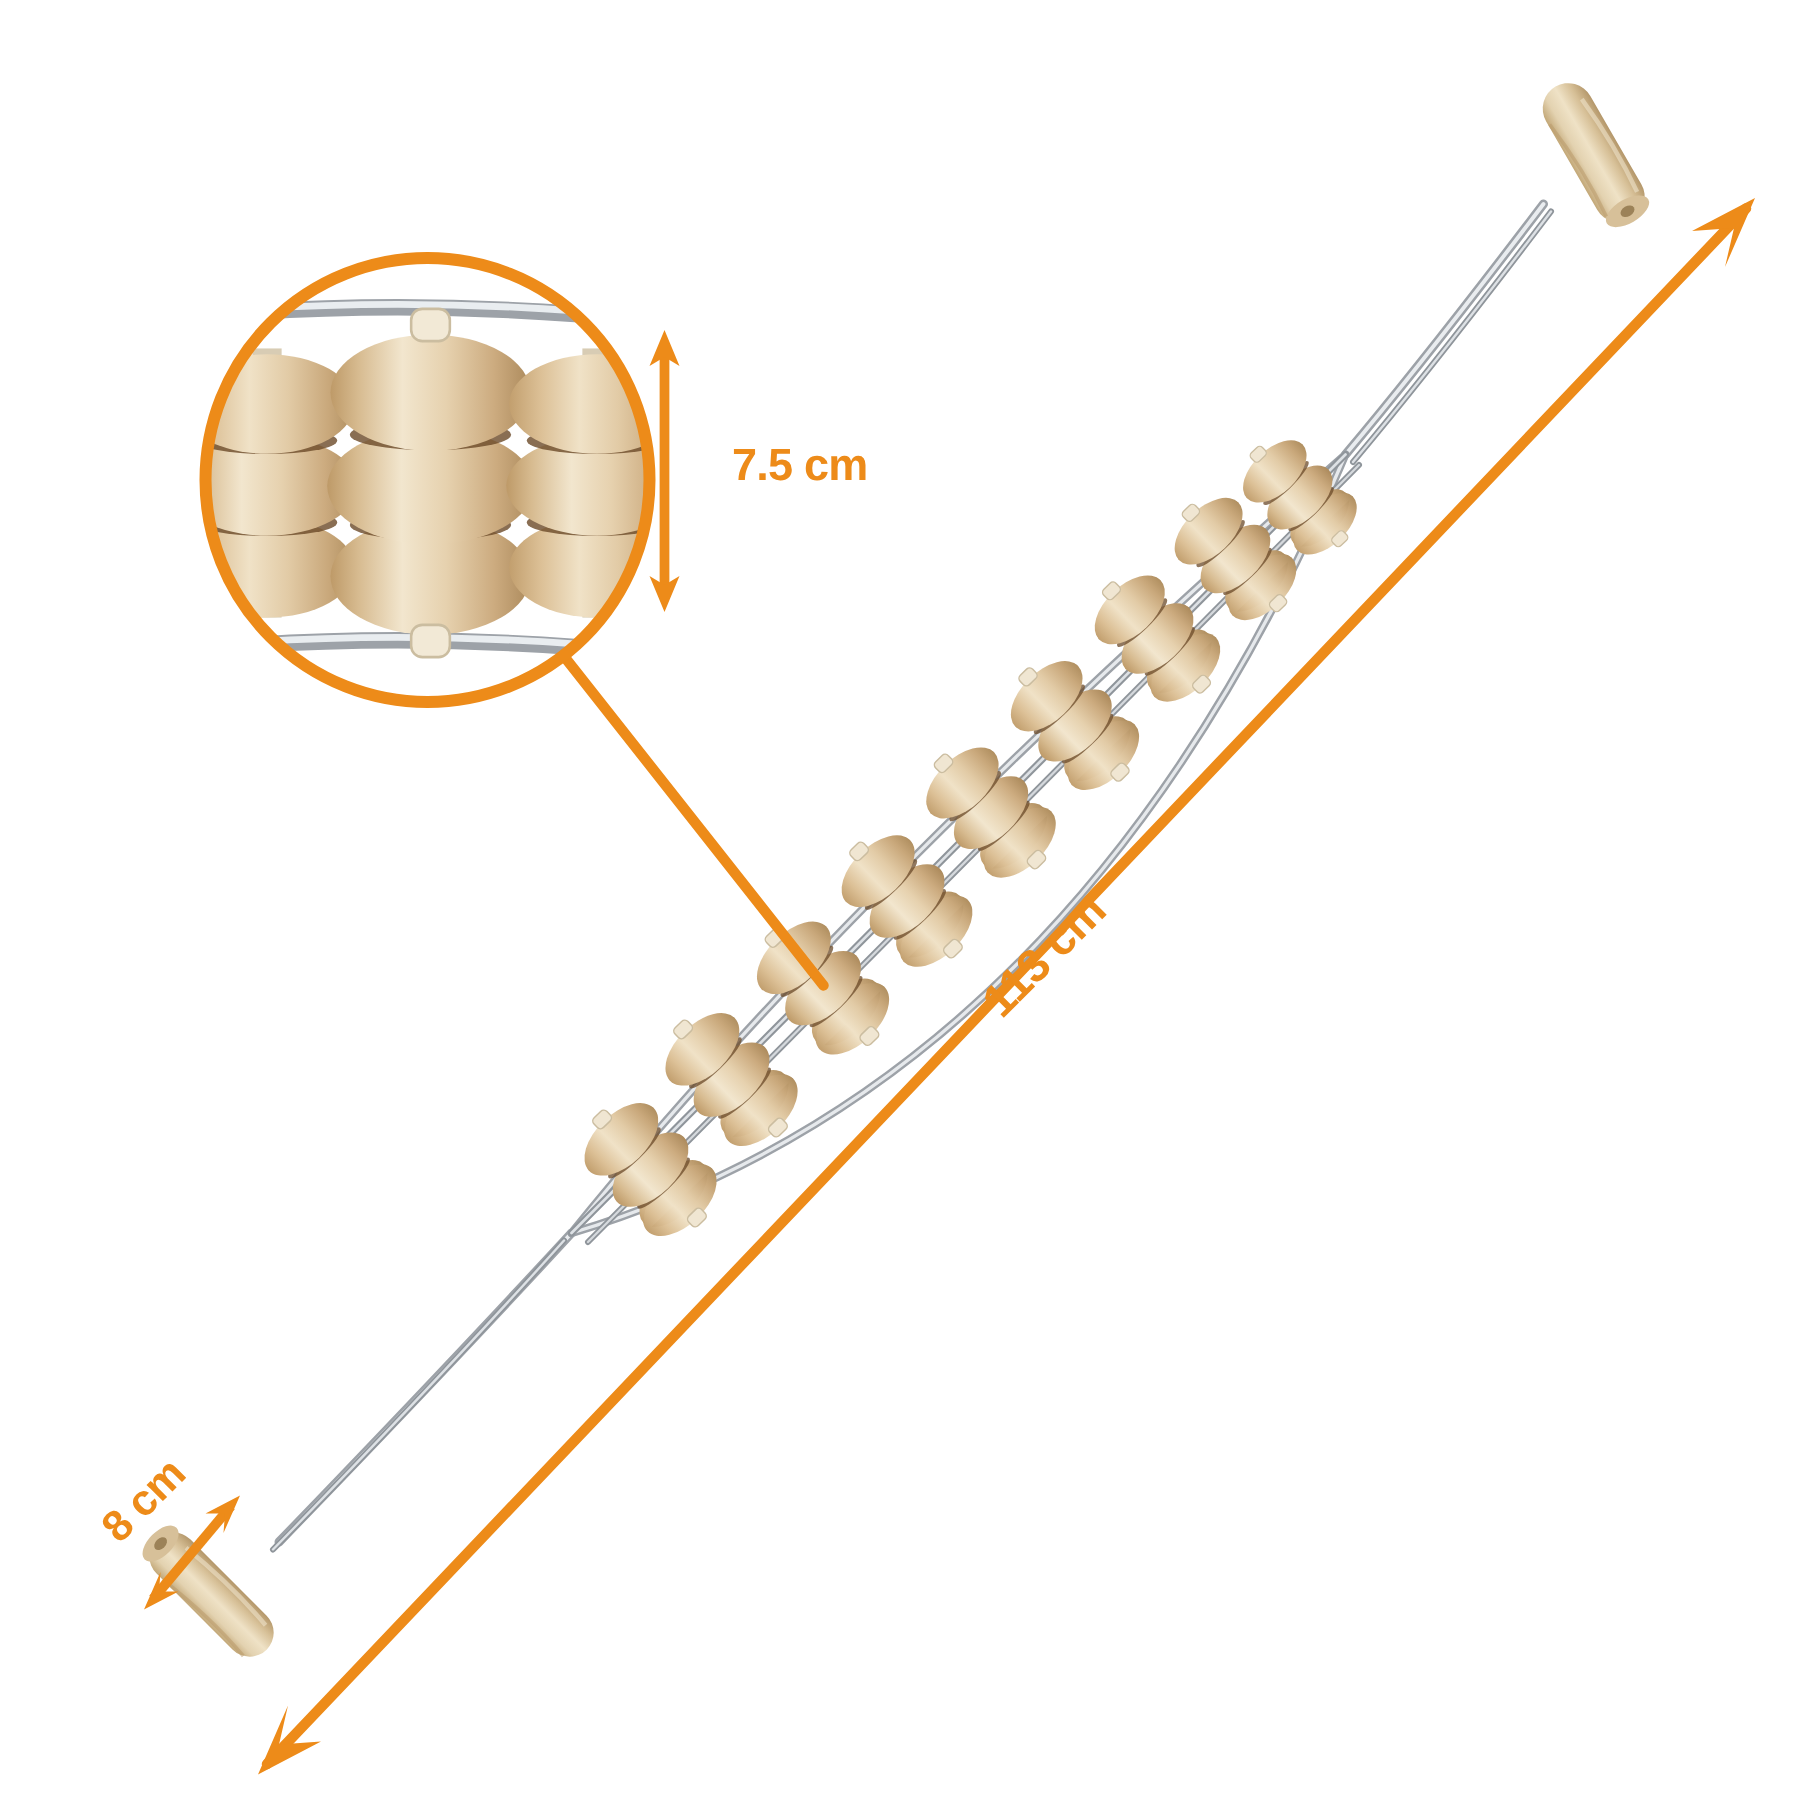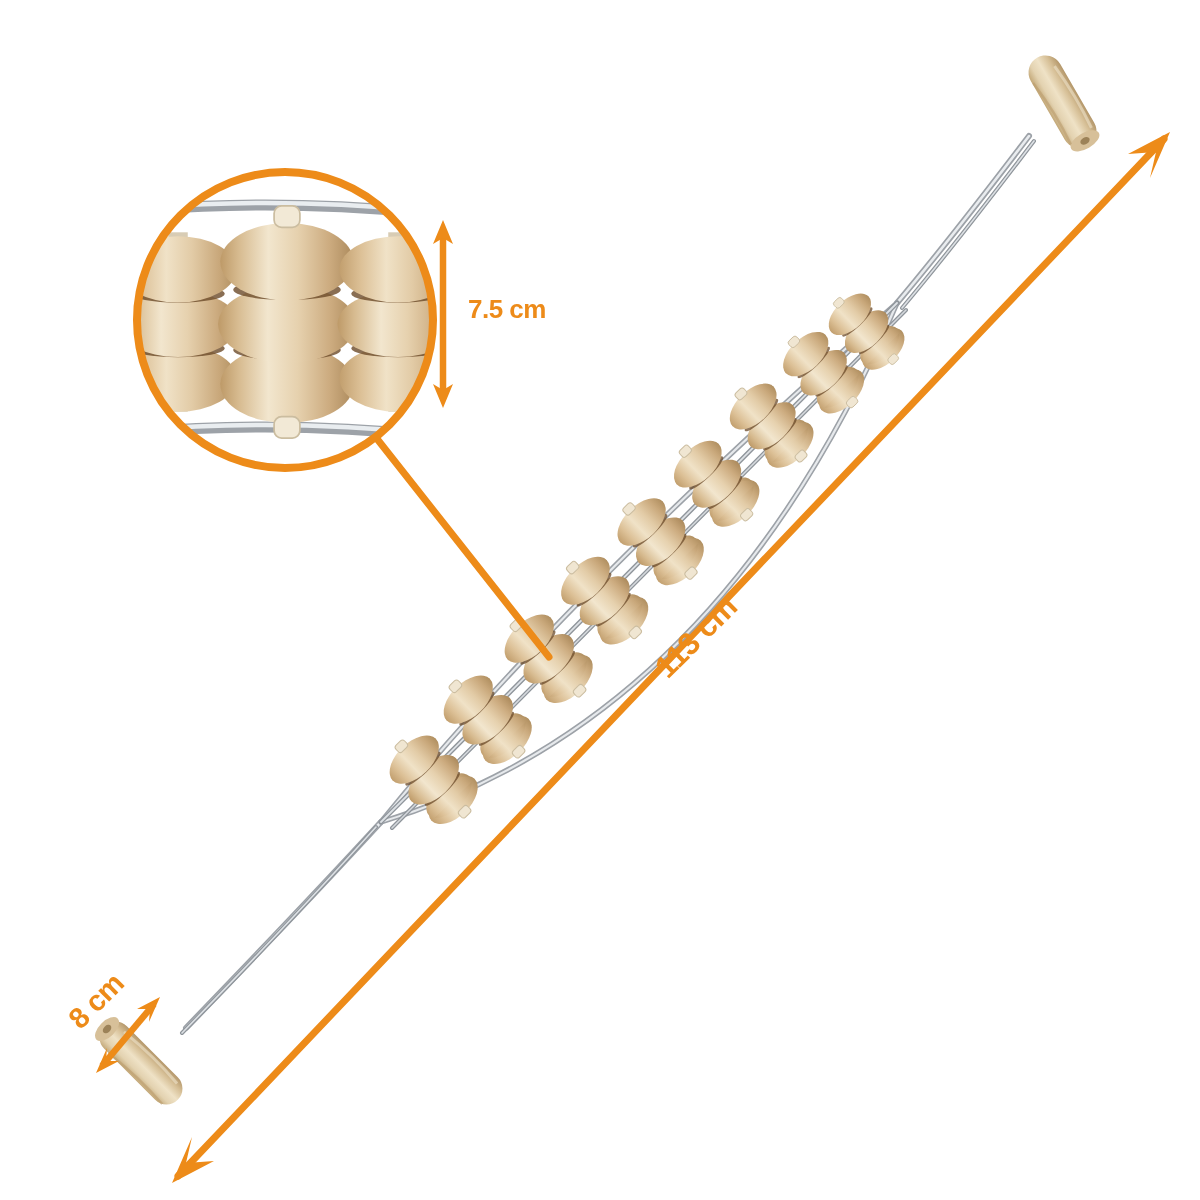--- a/index.html
+++ b/index.html
@@ -3,21 +3,21 @@
 <meta charset="utf-8">
 <style>
   html,body{margin:0;padding:0;background:#fff;}
   body{width:1200px;height:1200px;overflow:hidden;
        font-family:"Liberation Sans","DejaVu Sans",sans-serif;}
   #stage{position:relative;width:1200px;height:1200px;background:#ffffff;}
   #scene{position:absolute;inset:0;width:1200px;height:1200px;}
   .lbl{position:absolute;color:#ED8B19;font-weight:bold;
        font-family:"Liberation Sans","DejaVu Sans",sans-serif;
        white-space:nowrap;letter-spacing:-0.5px;}
-  #lbl-75{left:468px;top:294px;font-size:26px;}
+  #lbl-75{left:488px;top:294px;font-size:30px;}
   #lbl-113{left:648px;top:660px;font-size:31px;
            transform:rotate(-45deg);transform-origin:left top;}
   #lbl-8{left:62px;top:1012px;font-size:29px;
          transform:rotate(-45deg);transform-origin:left top;}
 </style>
 </head>
 <body>
 
 <div id="stage">
 

